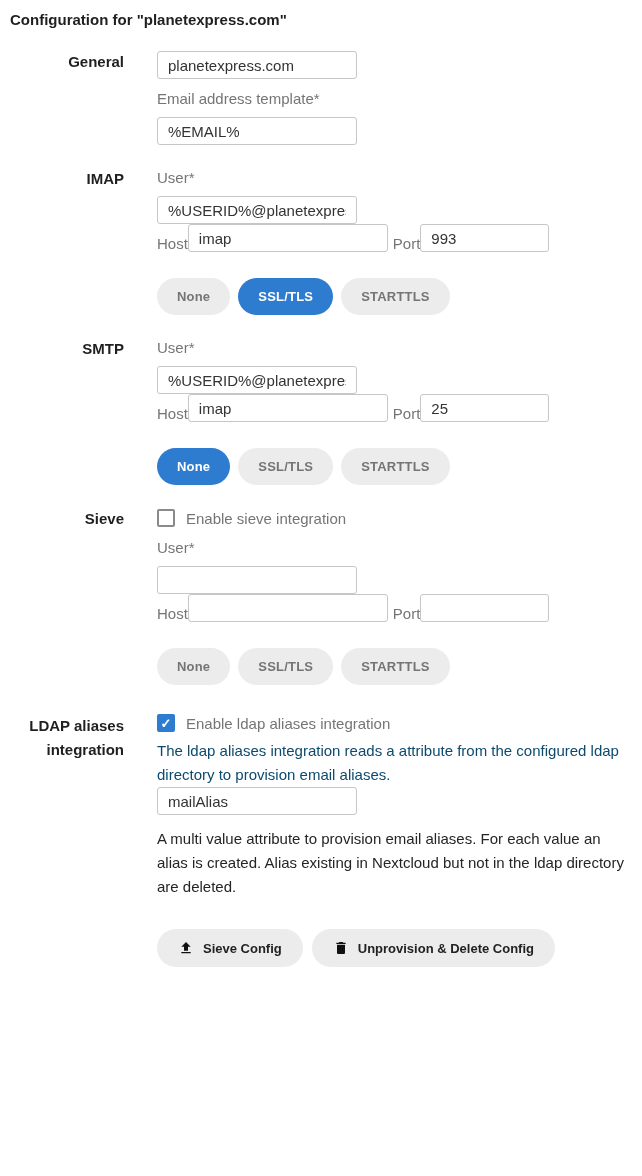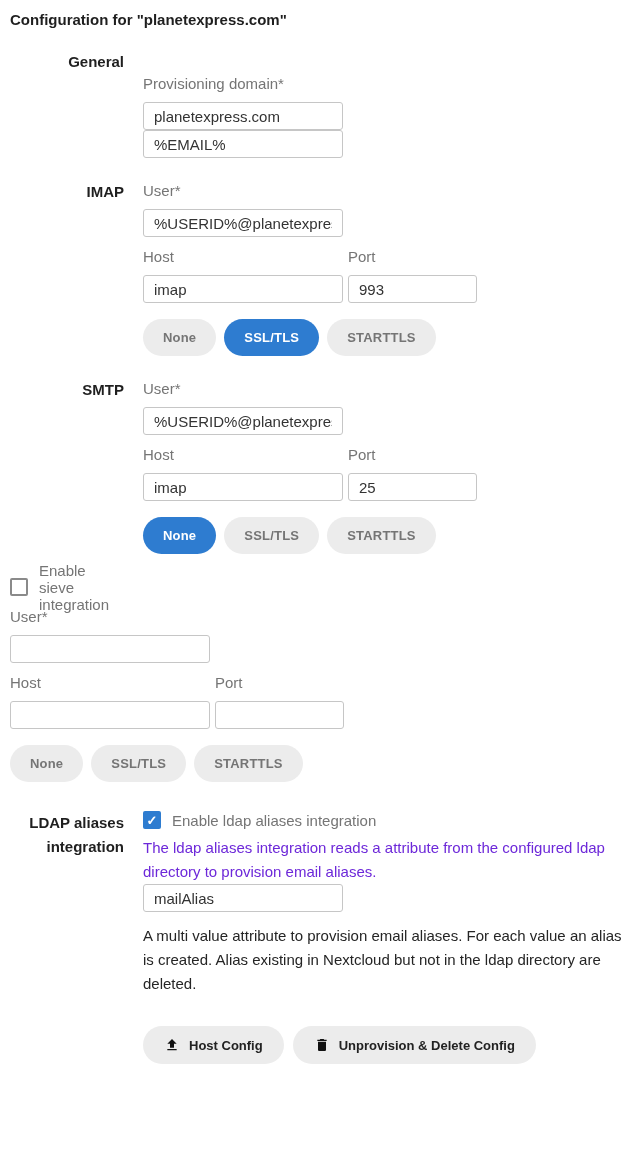--- a/index.html
+++ b/index.html
@@ -8,21 +8,21 @@
     width:642px; height:1176px; overflow:hidden;
     font-family:"Liberation Sans", sans-serif;
     font-size:15px; color:#252525;
   }
   .page { padding:10px 0 0 10px; }
   .page-title { font-size:15px; font-weight:bold; color:#1f1f1f; margin:1px 0 0 0; }
 
   .section {
     display:grid;
     grid-template-columns:114px 1fr;
-    column-gap:19px;
+    column-gap:33px;
     margin-top:23px;
   }
   .section.ldap { margin-top:28px; }
   .sec-label {
     text-align:right; font-weight:bold; color:#1f1f1f;
     line-height:20px; padding-top:1px;
   }
 
   .field-label {
     color:#757575; line-height:20px; margin:10px 0 8px 0;
@@ -30,21 +30,21 @@
   .field-label.first { margin-top:0; }
   .field-label.gen-first { margin-top:23px; }
 
   input.text-input {
     display:block; width:200px; height:28px;
     border:1px solid #c6c6c6; border-radius:3px;
     padding:0 10px; font-family:"Liberation Sans", sans-serif;
     font-size:15px; color:#333333; background:#ffffff; outline:none;
   }
   .hp-row { display:flex; }
-  .hp-col { display:flex; flex-direction:column; }
+  .hp-col { display:flex; }
   .hp-col.port { margin-left:5px; }
   .hp-col.port input.text-input { width:129px; }
 
   .pill-row { display:flex; margin-top:16px; }
   .pill {
     display:inline-flex; align-items:center; justify-content:center;
     height:37px; padding:16px 20px; margin-right:8px;
     border-radius:19px; background:#ececec;
     color:#757575; font-weight:bold; font-size:13px; letter-spacing:0.2px;
     cursor:pointer; user-select:none;
@@ -53,21 +53,21 @@
 
   .check-row { display:flex; align-items:center; height:20px; color:#757575; }
   .checkbox {
     width:18px; height:18px; border:2px solid #8a8a8a; border-radius:2px;
     background:#ffffff; margin-right:11px; flex:0 0 auto;
     display:flex; align-items:center; justify-content:center;
     font-size:13px; font-weight:bold; line-height:1;
   }
   .checkbox.checked { border:none; background:#2e7cd0; color:#ffffff; }
 
-  .desc { color:#6d28d9; line-height:24px; max-width:500px; margin:6px 0 0 0; }
+  .desc { color:#0c4a6e; line-height:24px; max-width:500px; margin:6px 0 0 0; }
   .hint { color:#252525; line-height:24px; max-width:500px; margin:12px 8px 0 0; }
 
   .btn-row { display:flex; margin-top:30px; }
   .action-btn {
     display:inline-flex; align-items:center; justify-content:center;
     height:38px; padding:0 21px; margin-right:9px;
     border:none; border-radius:19px; background:#ececec;
     font-family:"Liberation Sans", sans-serif;
     font-size:13px; font-weight:bold; color:#222222; cursor:pointer;
   }
@@ -76,22 +76,22 @@
 </head>
 <body>
 
 <div class="page">
 
   <h2 class="page-title">Configuration for "planetexpress.com"</h2>
 
   <div class="section">
     <div class="sec-label">General</div>
     <div>
-      <div class="field-label gen-first">Provisioning domain*</div>
       <input class="text-input" type="text" value="planetexpress.com" style="">
+      <div class="field-label">Email address template*</div>
       <input class="text-input" type="text" value="%EMAIL%" style="">
     </div>
   </div>
 
   <div class="section">
     <div class="sec-label">IMAP</div>
     <div>
       <div class="field-label first">User*</div>
       <input class="text-input" type="text" value="%USERID%@planetexpress.com" style="">
       <div class="hp-row">
@@ -129,20 +129,21 @@
       </div>
       <div class="pill-row">
         <div class="pill selected">None</div>
         <div class="pill">SSL/TLS</div>
         <div class="pill">STARTTLS</div>
       </div>
     </div>
   </div>
 
   <div class="section">
+    <div class="sec-label">Sieve</div>
     <div>
       <div class="check-row">
         <div class="checkbox"></div>
         <span>Enable sieve integration</span>
       </div>
       <div class="field-label">User*</div>
       <input class="text-input" type="text" value="" style="">
       <div class="hp-row">
         <div class="hp-col">
           <div class="field-label">Host</div>
@@ -173,21 +174,21 @@
       </div>
       <p class="desc">The ldap aliases integration reads a attribute from the configured ldap directory to provision email aliases.</p>
       <input class="text-input" type="text" value="mailAlias" style="">
       <p class="hint">A multi value attribute to provision email aliases. For each value an alias is created. Alias existing in Nextcloud but not in the ldap directory are deleted.</p>
 
       <div class="btn-row">
         <button class="action-btn">
           <svg viewBox="0 0 24 24">
               <path d="M9 16h6v-6h4l-7-7-7 7h4zM5 18h14v2H5z"></path>
             </svg>
-          <span>Host Config</span>
+          <span>Sieve Config</span>
         </button>
         <button class="action-btn">
           <svg viewBox="0 0 24 24">
               <path d="M6 19c0 1.1.9 2 2 2h8c1.1 0 2-.9 2-2V7H6v12zM19 4h-3.5l-1-1h-5l-1 1H5v2h14V4z"></path>
             </svg>
           <span>Unprovision &amp; Delete Config</span>
         </button>
       </div>
 
     </div>

